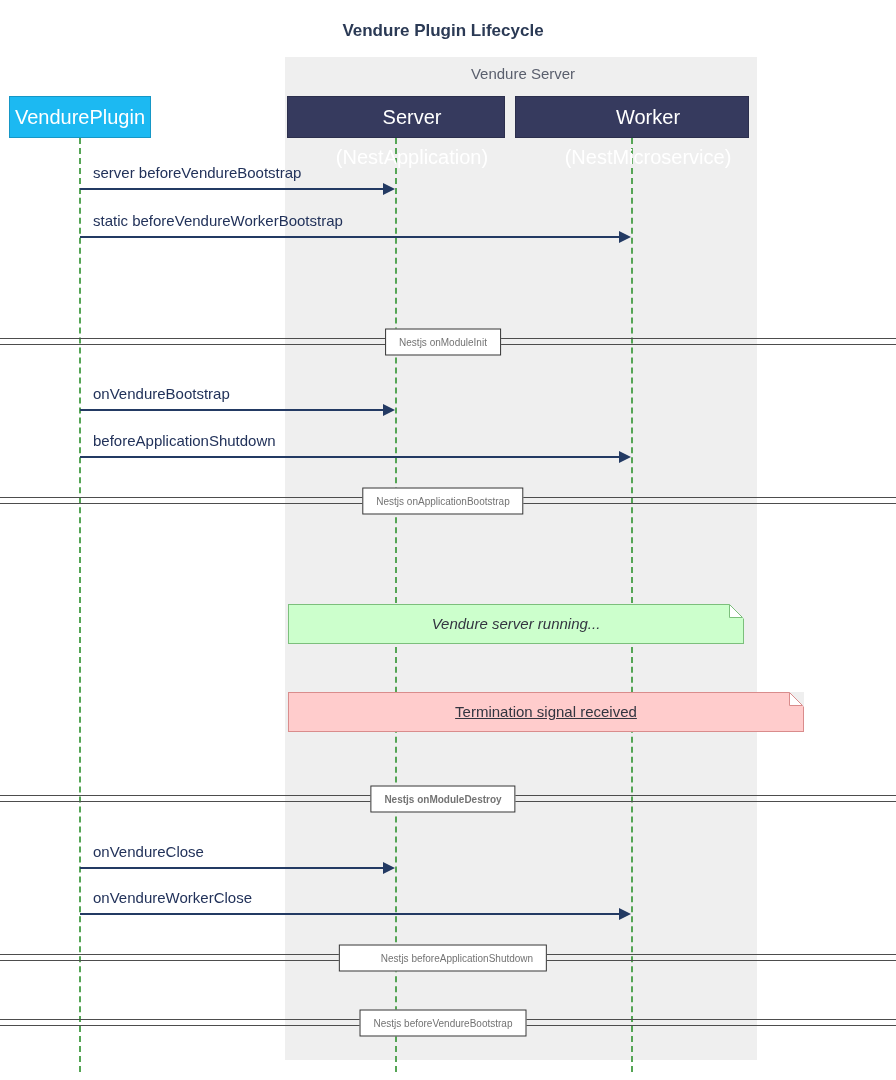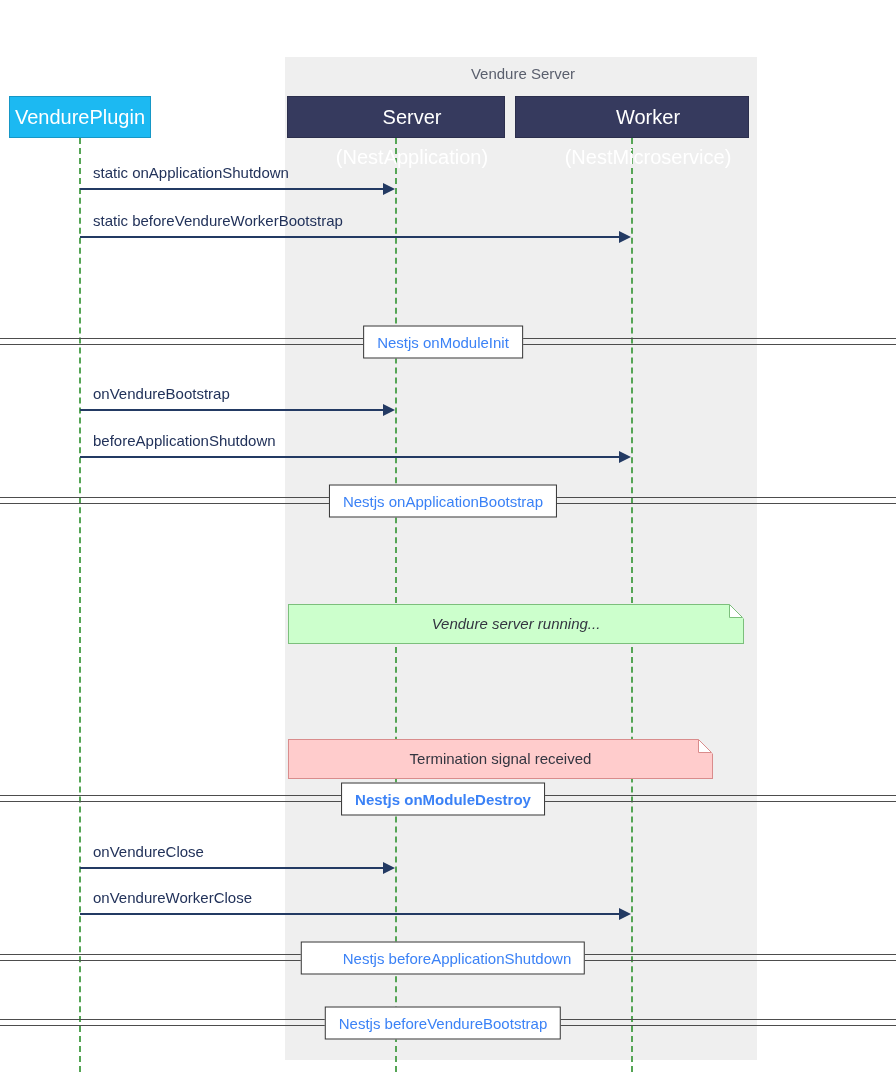--- a/index.html
+++ b/index.html
@@ -88,22 +88,22 @@
     width: 896px;
     height: 1px;
     background: #4d4d4d;
   }
   .divider-box {
     position: absolute;
     transform: translate(-50%, -50%);
     background: #ffffff;
     border: 1px solid #333333;
     padding: 7px 13px;
-    font-size: 15px;
-    color: #3b82f6;
+    font-size: 10px;
+    color: #737373;
     white-space: nowrap;
   }
 
   .note {
     position: absolute;
     height: 40px;
     line-height: 38px;
     text-align: center;
     font-size: 15px;
     color: #333540;
@@ -114,52 +114,53 @@
   .note-fold {
     position: absolute;
     top: -1px;
     right: -1px;
   }
 </style>
 </head>
 <body>
 
 <div class="canvas">
+  <div class="diagram-title">Vendure Plugin Lifecycle</div>
   <div class="group-rect"></div>
   <div class="group-label">Vendure Server</div>
   <div id="layer">
       <div class="lifeline" style="left: 79px; top: 138px; height: 934px;"></div>
       <div class="lifeline" style="left: 395px; top: 138px; height: 934px;"></div>
       <div class="lifeline" style="left: 631px; top: 138px; height: 934px;"></div>
       <div class="actor actor-accent" style="left: 9px; width: 142px;">VendurePlugin</div>
       <div class="actor actor-dark" style="left: 287px; width: 218px;">Server (NestApplication)</div>
       <div class="actor actor-dark" style="left: 515px; width: 234px;">Worker (NestMicroservice)</div>
       <div class="msg-line" style="left: 80px; width: 306px; top: 188px;"></div>
       <div class="msg-arrowhead" style="left: 383px; top: 183px;"></div>
-      <div class="msg-label" style="left: 93px; top: 164px;">static onApplicationShutdown</div>
+      <div class="msg-label" style="left: 93px; top: 164px;">server beforeVendureBootstrap</div>
       <div class="msg-line" style="left: 80px; width: 542px; top: 236px;"></div>
       <div class="msg-arrowhead" style="left: 619px; top: 231px;"></div>
       <div class="msg-label" style="left: 93px; top: 212px;">static beforeVendureWorkerBootstrap</div>
       <div class="divider-line" style="top: 338px;"></div>
       <div class="divider-line" style="top: 344px;"></div>
       <div class="divider-box" style="left: 443px; top: 342px;">Nestjs onModuleInit</div>
       <div class="msg-line" style="left: 80px; width: 306px; top: 409px;"></div>
       <div class="msg-arrowhead" style="left: 383px; top: 404px;"></div>
       <div class="msg-label" style="left: 93px; top: 385px;">onVendureBootstrap</div>
       <div class="msg-line" style="left: 80px; width: 542px; top: 456px;"></div>
       <div class="msg-arrowhead" style="left: 619px; top: 451px;"></div>
       <div class="msg-label" style="left: 93px; top: 432px;">beforeApplicationShutdown</div>
       <div class="divider-line" style="top: 497px;"></div>
       <div class="divider-line" style="top: 503px;"></div>
       <div class="divider-box" style="left: 443px; top: 501px;">Nestjs onApplicationBootstrap</div>
       <div class="note note-success" style="left: 288px; width: 456px; top: 604px;">Vendure server running...<svg width="15" height="15" class="note-fold">
           <path d="M0,0 L15,0 L15,15 Z" fill="#efefef"></path>
           <path d="M0.5,0.5 L13.5,13.5 L0.5,13.5 Z" fill="#ffffff" stroke="#7cbf7c"></path>
         </svg></div>
-      <div class="note note-danger" style="left: 288px; width: 425px; top: 739px;">Termination signal received<svg width="15" height="15" class="note-fold">
+      <div class="note note-danger" style="left: 288px; width: 516px; top: 692px; text-decoration: underline;">Termination signal received<svg width="15" height="15" class="note-fold">
           <path d="M0,0 L15,0 L15,15 Z" fill="#efefef"></path>
           <path d="M0.5,0.5 L13.5,13.5 L0.5,13.5 Z" fill="#ffffff" stroke="#d98c8c"></path>
         </svg></div>
       <div class="divider-line" style="top: 795px;"></div>
       <div class="divider-line" style="top: 801px;"></div>
       <div class="divider-box" style="left: 443px; top: 799px; font-weight: bold;">Nestjs onModuleDestroy</div>
       <div class="msg-line" style="left: 80px; width: 306px; top: 867px;"></div>
       <div class="msg-arrowhead" style="left: 383px; top: 862px;"></div>
       <div class="msg-label" style="left: 93px; top: 843px;">onVendureClose</div>
       <div class="msg-line" style="left: 80px; width: 542px; top: 913px;"></div>

